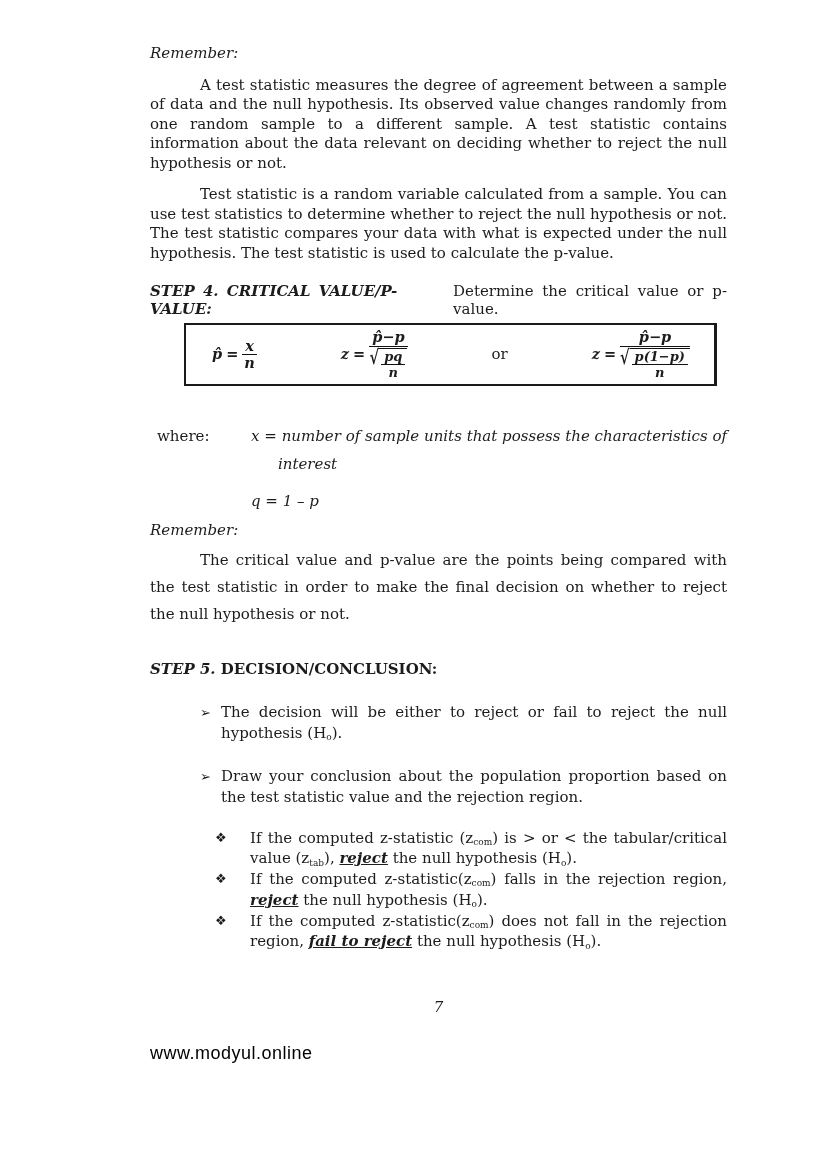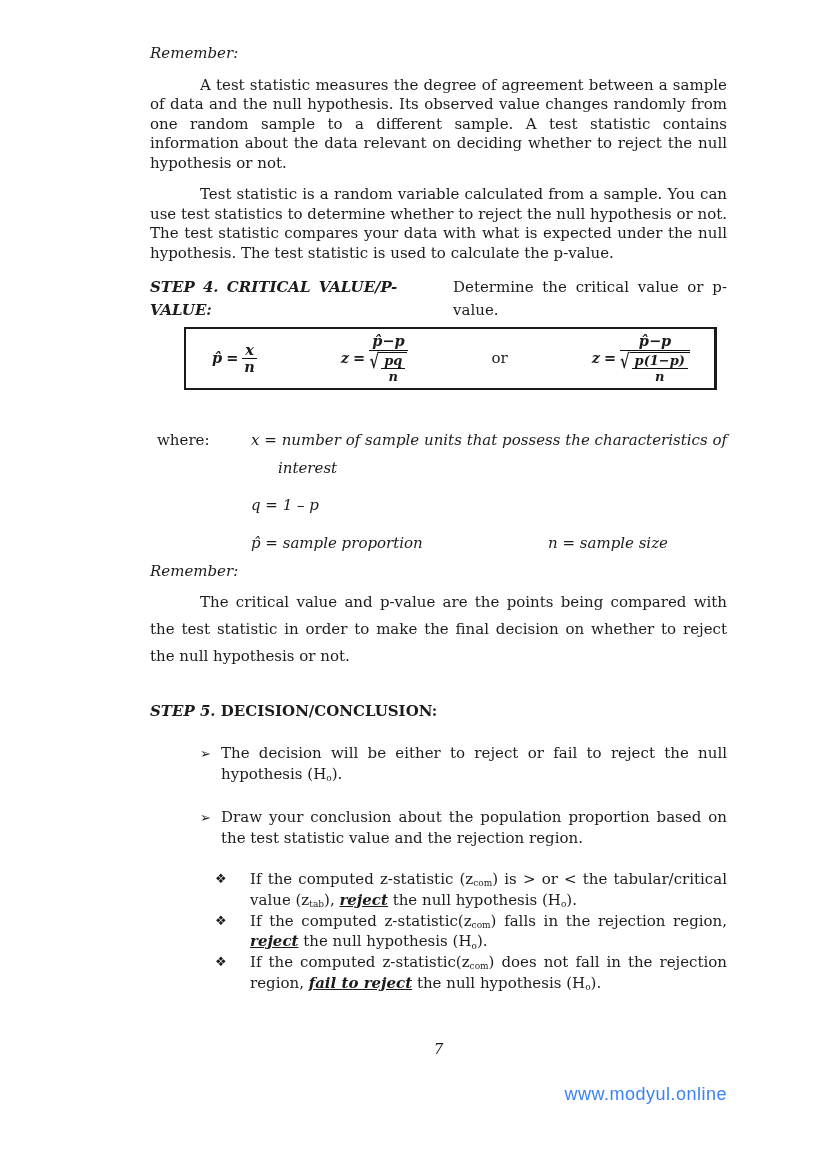--- a/index.html
+++ b/index.html
@@ -26,22 +26,22 @@
     font-style: italic;
   }
   .body-para {
     text-align: justify;
     text-indent: 50px;
     margin: 12px 0 0 0;
   }
   
   .step4-row {
     display: flex;
-    margin-top: 13px;
-    line-height: 23px;
+    margin-top: 19px;
+    line-height: 18px;
   }
   .step4-label {
     font-weight: bold;
     font-style: italic;
     width: 303px;
     flex: 0 0 303px;
     word-spacing: 3px;
   }
   .step4-desc {
     flex: 1 1 auto;
@@ -187,25 +187,25 @@
     font-weight: bold;
     font-style: italic;
     text-decoration: underline;
   }
   .page-number {
     text-align: center;
     font-style: italic;
     margin-top: 46px;
   }
   .watermark {
-    text-align: right;
+    text-align: left;
     margin-top: 26px;
     font-family: "Liberation Sans", "DejaVu Sans", sans-serif;
     font-size: 18px;
-    color: #3b82f6;
+    color: #000000;
     letter-spacing: 0.5px;
   }
 </style>
 </head>
 <body>
 
 <div class="content">
 
   <div class="remember">Remember:</div>
 
@@ -270,24 +270,20 @@
   </div>
 
   <div class="where-block">
     <span class="where-label">where:</span>
     <div class="where-defs">
       <div class="xdef-line1">x = number of sample units that possess the characteristics of</div>
       <div class="xdef-line2">interest</div>
       <div class="def-row">
         <span>q = 1 – p</span>
       </div>
-      <div class="def-row">
-        <span class="def-left">p̂ = sample proportion</span>
-        <span>n = sample size</span>
-      </div>
     </div>
   </div>
 
   <div class="remember remember2">Remember:</div>
 
   <p class="para3">The critical value and p-value are the points being compared with the test statistic in order to make the final decision on whether to reject the null hypothesis or not.</p>
 
   <div class="step5-heading">
     <span class="it">STEP 5.</span><span> DECISION/CONCLUSION:</span>
   </div>

